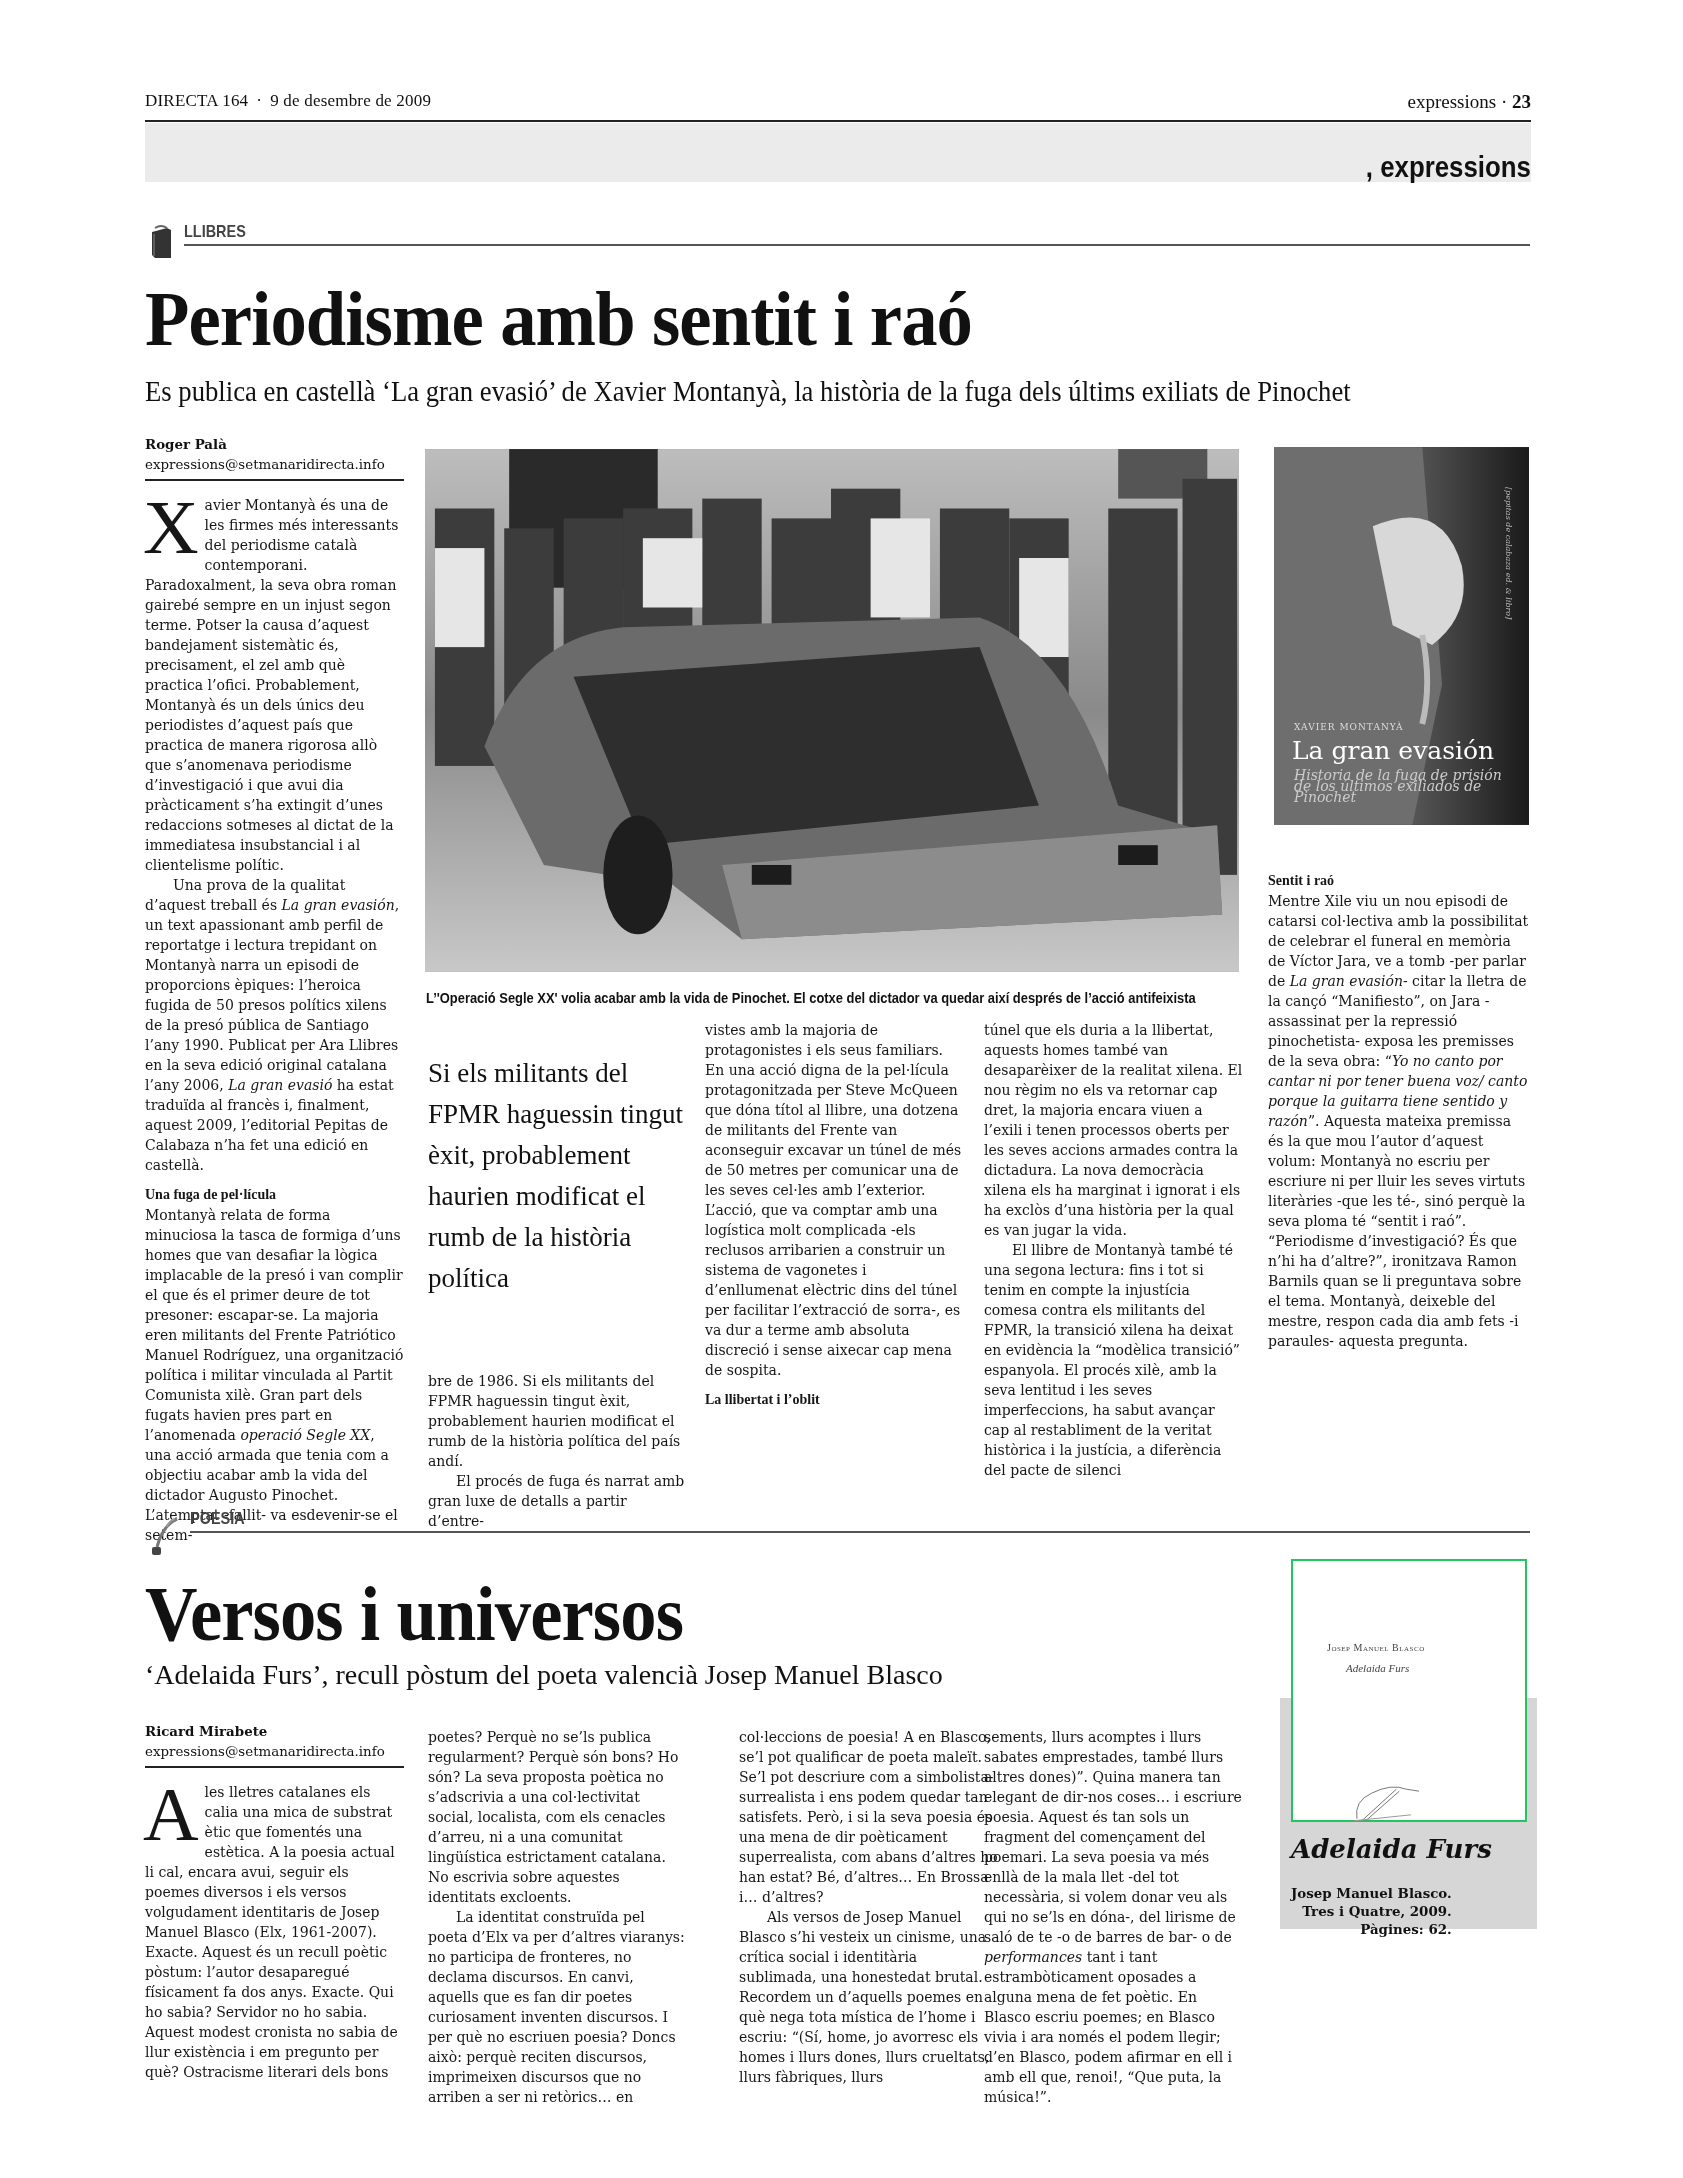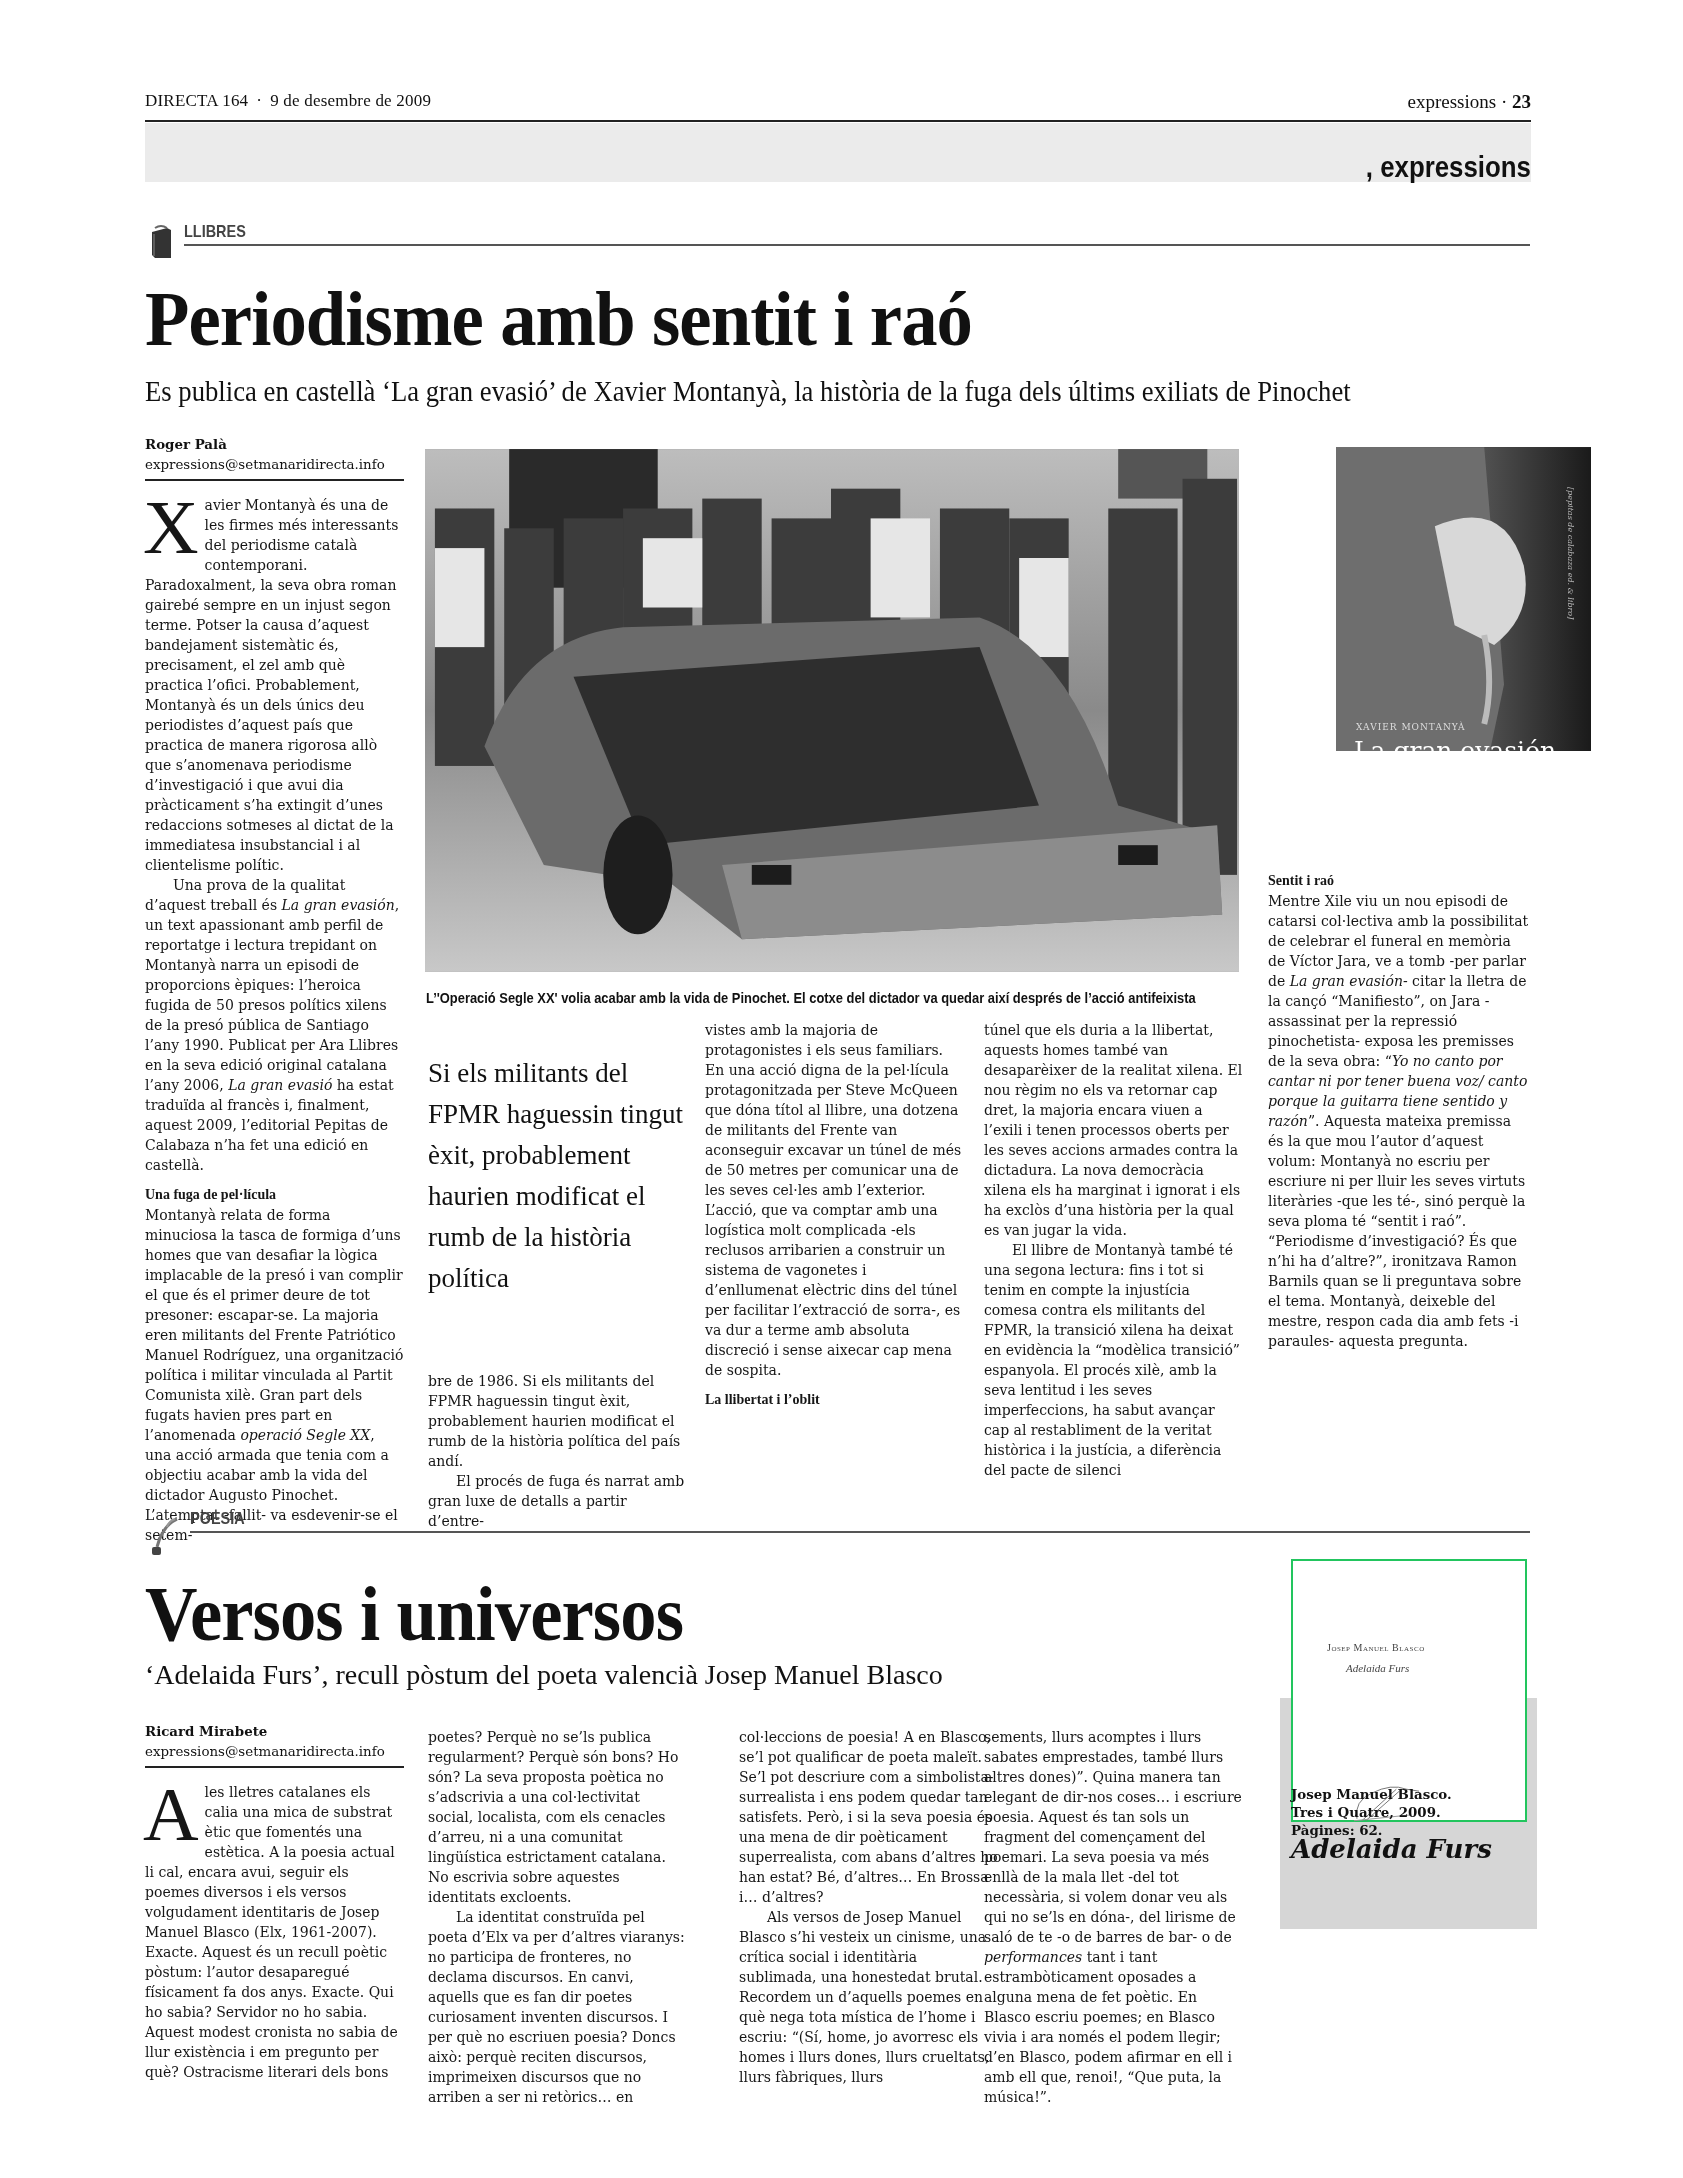--- a/index.html
+++ b/index.html
@@ -135,21 +135,21 @@
 <div class="abs col" style="left:705px; top:1020px;">
   <p>vistes amb la majoria de protagonistes i els seus familiars. En una acció digna de la pel·lícula protagonitzada per Steve McQueen que dóna títol al llibre, una dotzena de militants del Frente van aconseguir excavar un túnel de més de 50 metres per comunicar una de les seves cel·les amb l’exterior. L’acció, que va comptar amb una logística molt complicada -els reclusos arribarien a construir un sistema de vagonetes i d’enllumenat elèctric dins del túnel per facilitar l’extracció de sorra-, es va dur a terme amb absoluta discreció i sense aixecar cap mena de sospita.</p>
   <p class="subh">La llibertat i l’oblit</p>
 </div>
 
 <div class="abs col" style="left:984px; top:1020px;">
   <p>túnel que els duria a la llibertat, aquests homes també van desaparèixer de la realitat xilena. El nou règim no els va retornar cap dret, la majoria encara viuen a l’exili i tenen processos oberts per les seves accions armades contra la dictadura. La nova democràcia xilena els ha marginat i ignorat i els ha exclòs d’una història per la qual es van jugar la vida.</p>
   <p class="ind">El llibre de Montanyà també té una segona lectura: fins i tot si tenim en compte la injustícia comesa contra els militants del FPMR, la transició xilena ha deixat en evidència la “modèlica transició” espanyola. El procés xilè, amb la seva lentitud i les seves imperfeccions, ha sabut avançar cap al restabliment de la veritat històrica i la justícia, a diferència del pacte de silenci</p>
 </div>
 
-<div class="abs book-cover" style="left:1336px; top:447px; width:255px; height:304px;">
+<div class="abs book-cover" style="left:1274px; top:447px; width:255px; height:378px;">
   <svg width="255" height="378" viewBox="0 0 258 382">
     <defs>
       <linearGradient id="bc1" x1="0" y1="0" x2="1" y2="0">
         <stop offset="0" stop-color="#8a8a8a"></stop>
           <stop offset="0.55" stop-color="#555"></stop>
           <stop offset="1" stop-color="#1a1a1a"></stop>
       </linearGradient>
     </defs>
     <rect width="258" height="382" fill="url(#bc1)"></rect>
     <path d="M0 0 L150 0 L170 240 L140 382 L0 382 Z" fill="#6e6e6e"></path>
@@ -210,18 +210,18 @@
   <div class="abs" style="left:53px; top:101px; font-family:'Liberation Serif',serif; font-style:italic; font-size:11px; color:#444;">Adelaida Furs</div>
   <div class="abs" style="left:59px; top:220px;">
     <svg width="69" height="42" viewBox="0 0 70 42">
       <path d="M5 38 Q2 20 20 12 Q40 2 55 8 L68 10" stroke="#777" stroke-width="1" fill="none"></path>
       <path d="M10 40 L45 8 M14 40 L48 10" stroke="#777" stroke-width="1" fill="none"></path>
       <path d="M2 40 L60 34" stroke="#999" stroke-width="1" fill="none"></path>
     </svg>
   </div>
 </div>
 <div class="abs adelaida-title" style="left:1291px; top:1834px;">Adelaida Furs</div>
-<div class="abs adelaida-info" style="left:1291px; top:1785px;">
+<div class="abs adelaida-info" style="left:1291px; top:1884px;text-align:right;">
   <div>Josep Manuel Blasco.</div>
   <div>Tres i Quatre, 2009.</div>
   <div>Pàgines: 62.</div>
 </div>
 
 
 </body></html>

